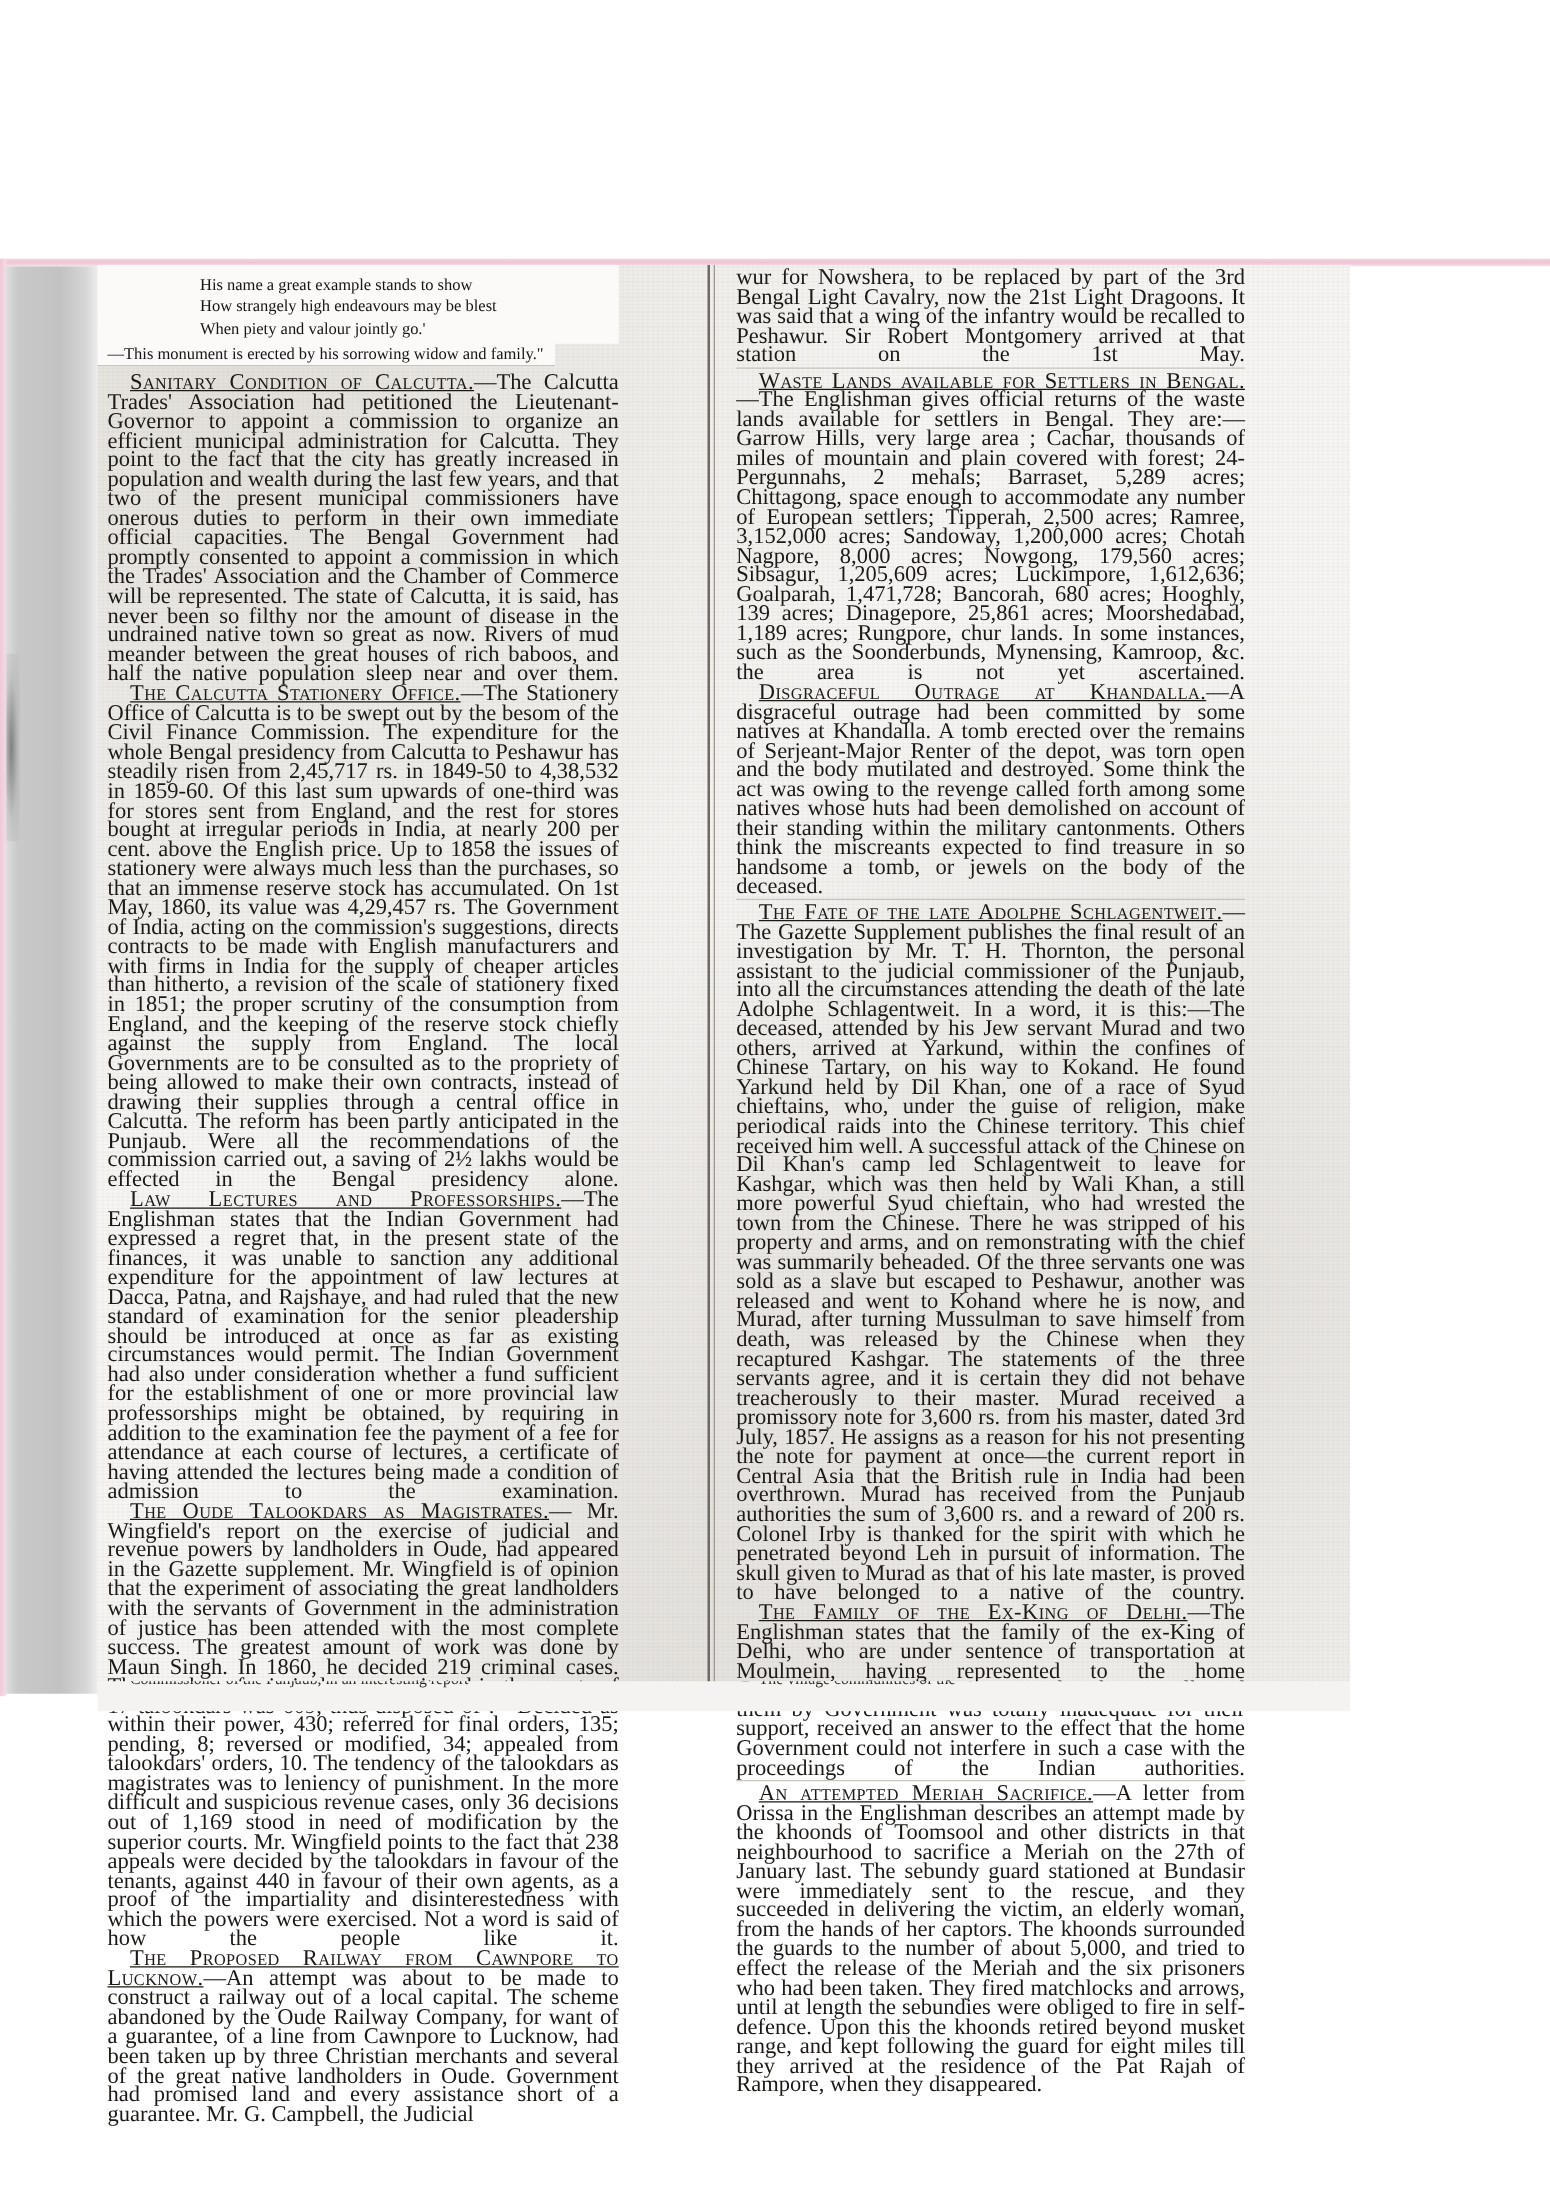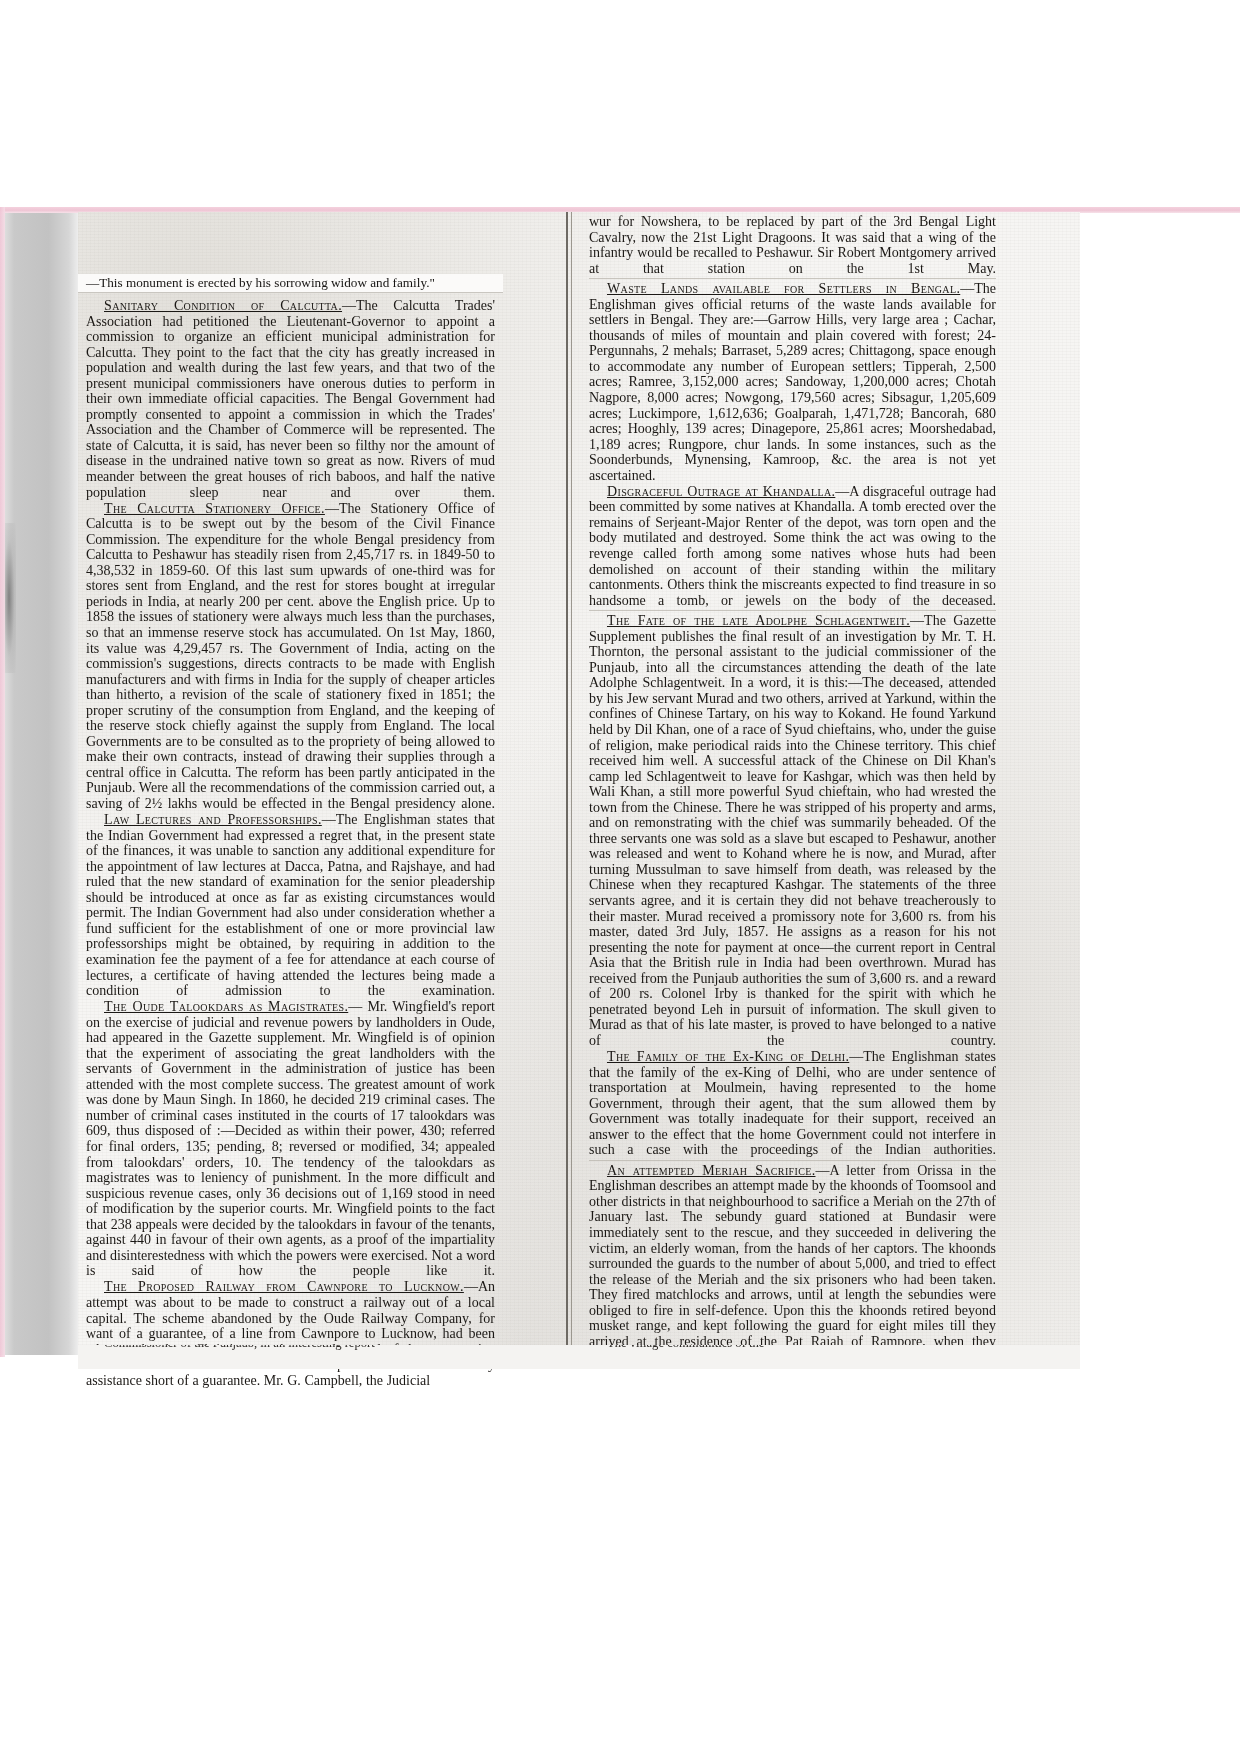--- a/index.html
+++ b/index.html
@@ -88,21 +88,21 @@
   .verse-line {
     font-size: 13.2px;
     line-height: 17.4px;
     color: #161412;
     white-space: nowrap;
   }
   .verse-close {
     position: absolute;
     left: 0;
     top: 62px;
-    width: 425px;
+    width: 366px;
     padding: 0 1px 0 8px;
     box-sizing: border-box;
     font-size: 13.2px;
     line-height: 18px;
     color: #161412;
     background: #fbfaf9;
     border-bottom: 1px solid #c9c6c0;
   }
 
   
@@ -131,21 +131,21 @@
     height: 1145px;
     background: #9b978f;
   }
 
   
   .art {
     margin: 0 0 0.5px 0;
   }
   .art p {
     margin: 0;
-    font-size: 14px;
+    font-size: 18px;
     line-height: 15.55px;
     text-align: justify;
     text-align-last: justify;
     color: #1b1815;
     text-indent: 18px;
     hyphens: auto;
     word-spacing: 0.1px;
   }
   .art p.last {
     text-align-last: left;
@@ -211,20 +211,25 @@
   </div>
   <div class="pink-edge-top"></div>
   <div class="pink-edge-left"></div>
 
   <div class="sheet">
     <div class="sheet-noise"></div>
 
     <div class="col-rule"></div>
     <div class="col-rule-2"></div>
 
+    <div class="verse-block">
+      <div class="verse-line">His name a great example stands to show</div>
+      <div class="verse-line">How strangely high endeavours may be blest</div>
+      <div class="verse-line">When piety and valour jointly go.'</div>
+    </div>
     <div class="verse-close">—This monument is erected by his sorrowing widow and family."</div>
 
     <div class="col col-left">
 
       <div class="art">
         <p><span class="sc">Sanitary Condition of Calcutta.</span><span>—The Calcutta Trades' Association had petitioned the Lieutenant-Governor to appoint a commission to organize an efficient municipal administration for Calcutta. They point to the fact that the city has greatly increased in population and wealth during the last few years, and that two of the present municipal commissioners have onerous duties to perform in their own immediate official capacities. The Bengal Government had promptly consented to appoint a commission in which the Trades' Association and the Chamber of Commerce will be represented. The state of Calcutta, it is said, has never been so filthy nor the amount of disease in the undrained native town so great as now. Rivers of mud meander between the great houses of rich baboos, and half the native population sleep near and over them.</span></p>
       </div>
 
       <div class="art">
         <p><span class="sc">The Calcutta Stationery Office.</span><span>—The Stationery Office of Calcutta is to be swept out by the besom of the Civil Finance Commission. The expenditure for the whole Bengal presidency from Calcutta to Peshawur has steadily risen from 2,45,717 rs. in 1849-50 to 4,38,532 in 1859-60. Of this last sum upwards of one-third was for stores sent from England, and the rest for stores bought at irregular periods in India, at nearly 200 per cent. above the English price. Up to 1858 the issues of stationery were always much less than the purchases, so that an immense reserve stock has accumulated. On 1st May, 1860, its value was 4,29,457 rs. The Government of India, acting on the commission's suggestions, directs contracts to be made with English manufacturers and with firms in India for the supply of cheaper articles than hitherto, a revision of the scale of stationery fixed in 1851; the proper scrutiny of the consumption from England, and the keeping of the reserve stock chiefly against the supply from England. The local Governments are to be consulted as to the propriety of being allowed to make their own contracts, instead of drawing their supplies through a central office in Calcutta. The reform has been partly anticipated in the Punjaub. Were all the recommendations of the commission carried out, a saving of 2½ lakhs would be effected in the Bengal presidency alone.</span></p>

